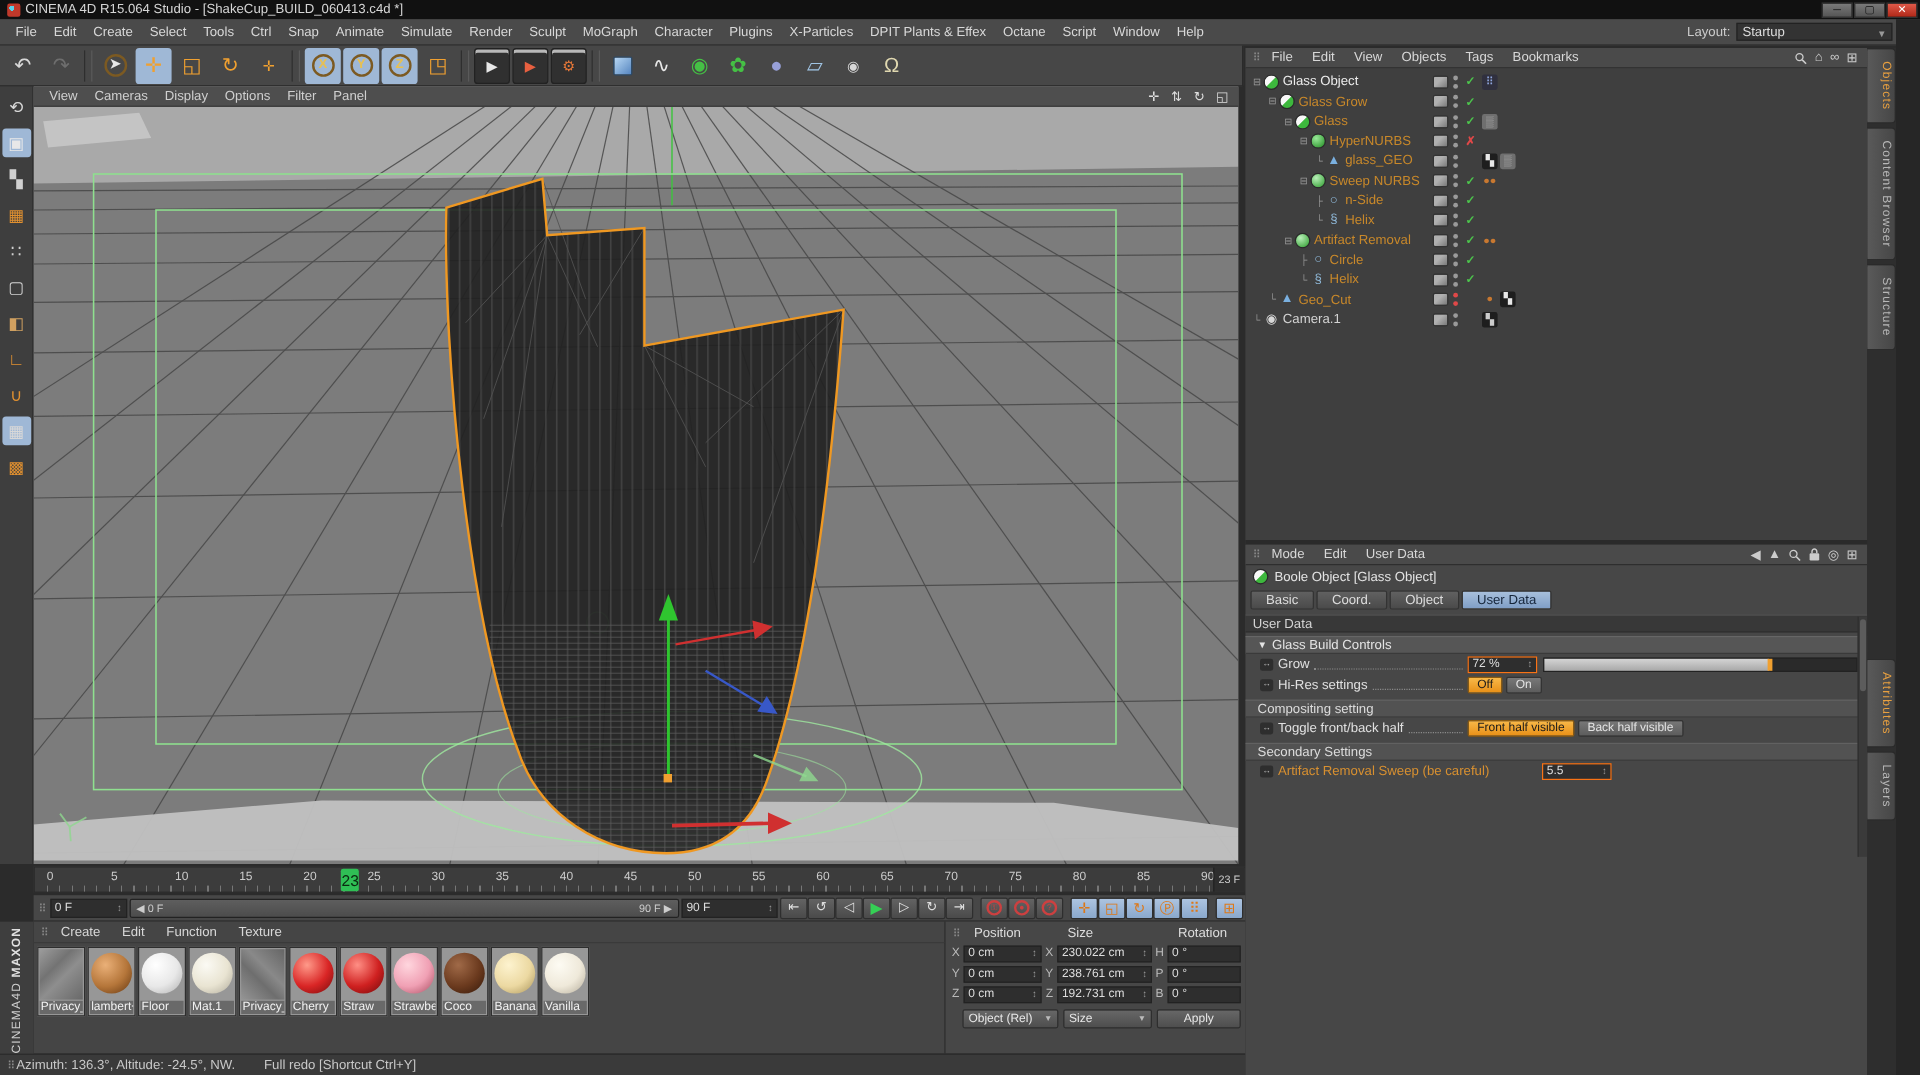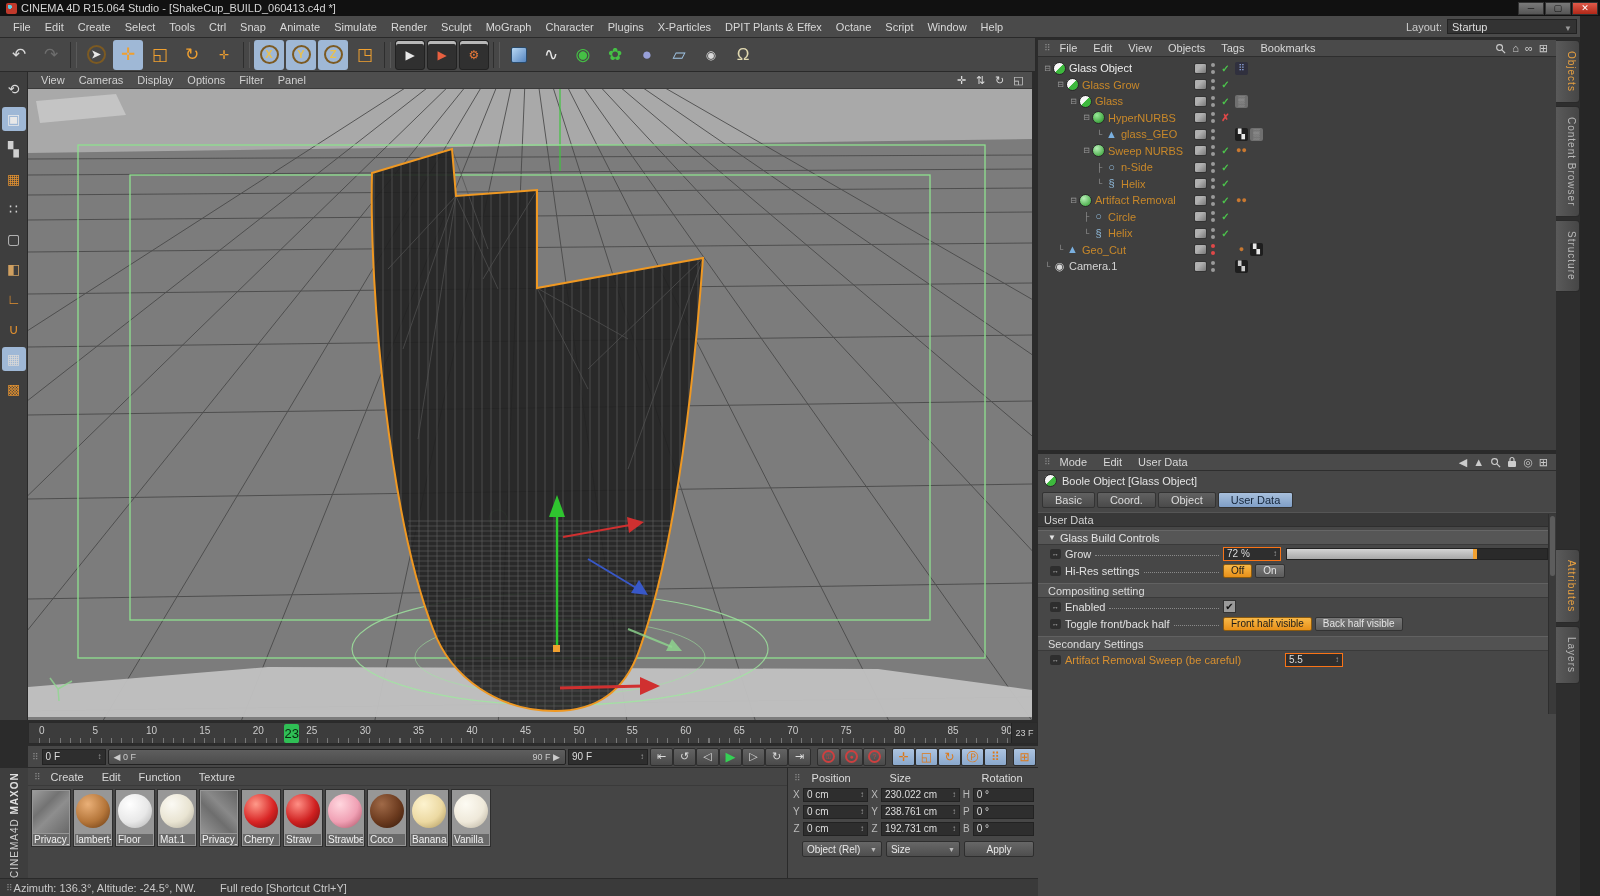--- a/index.html
+++ b/index.html
@@ -126,21 +126,21 @@
 #ammgr{background:#474747;height:442px;position:relative}
 #am-object-row{display:flex;align-items:center;height:19px;padding-left:6px;gap:5px;color:#e4e4e4}
 #am-tabs{display:flex;padding:2px 4px;gap:2px}
 .atab{padding:1px 12px;background:linear-gradient(#616161,#4a4a4a);border:1px solid #333;border-radius:2px;color:#ddd}
 .atab.active{background:linear-gradient(#a8c0dc,#7f9ec6);color:#15253a}
 .udbar{height:15px;background:#383838;border-top:1px solid #555;border-bottom:1px solid #2e2e2e;display:flex;align-items:center;padding-left:6px;color:#d4d4d4;margin-top:2px}
 .grpbar{height:15px;background:#565656;border-top:1px solid #666;border-bottom:1px solid #3a3a3a;display:flex;align-items:center;padding-left:10px;color:#e4e4e4;margin-top:3px;gap:4px}
 .subbar{height:15px;background:#525252;border-top:1px solid #616161;border-bottom:1px solid #3a3a3a;display:flex;align-items:center;padding-left:10px;color:#dcdcdc;margin-top:4px}
 .amrow{display:flex;align-items:center;height:17px;padding:0 8px 0 12px}
 .akey{width:11px;height:10px;background:#2e2e2e;border-radius:2px;color:#bbb;font-size:7px;display:flex;align-items:center;justify-content:center;flex:none;margin-right:4px}
-.alab{width:158px;display:flex;align-items:flex-start;overflow:hidden;flex:none}
+.alab{width:158px;display:flex;align-items:center;overflow:hidden;flex:none}
 .alabel{white-space:nowrap;color:#e0e0e0}
 .lead{flex:1;border-bottom:1px dotted #8a8a8a;height:8px;margin:0 4px;min-width:6px}
 .valbox{width:58px;height:14px;background:#2e2e2e;border:1px solid #f97316;color:#ddd;font-size:10px;display:flex;align-items:center;justify-content:space-between;padding:0 3px;flex:none}
 .slider{flex:1;height:12px;background:#2a2a2a;border:1px solid #222;position:relative;margin-left:5px}
 .sfill{height:100%;background:linear-gradient(#d4d4d4,#a8a8a8)}
 .shandle{position:absolute;top:0;width:4px;height:100%;background:#f0a030}
 .btn-orange{background:linear-gradient(#f8b848,#e89018);color:#1a1a1a;padding:0 7px;height:14px;display:flex;align-items:center;border-radius:2px;border:1px solid #8a5a10;font-size:10px}
 .btn-grey{background:linear-gradient(#787878,#5c5c5c);color:#e4e4e4;padding:0 7px;height:14px;display:flex;align-items:center;border-radius:2px;border:1px solid #333;font-size:10px;margin-left:3px}
 .checkbox{width:13px;height:13px;background:#9a9a9a;border:1px solid #333;color:#111;font-size:10px;display:flex;align-items:center;justify-content:center}
 #am-scroll{position:absolute;right:0;top:60px;width:8px;height:200px;background:#3a3a3a;border-left:1px solid #2e2e2e}
@@ -959,28 +959,20 @@
           <span class="alabel">Hi-Res settings</span>
           <span class="lead"></span>
         </div>
       <span class="btn-orange">Off</span>
       <span class="btn-grey">On</span>
     </div>
     <div class="subbar">Compositing setting</div>
     <div class="amrow">
       <span class="akey">↔</span>
       <div class="alab">
-          <span class="alabel">Enabled</span>
-          <span class="lead"></span>
-        </div>
-      <span class="checkbox">✔</span>
-    </div>
-    <div class="amrow">
-      <span class="akey">↔</span>
-      <div class="alab">
           <span class="alabel">Toggle front/back half</span>
           <span class="lead"></span>
         </div>
       <span class="btn-orange">Front half visible</span>
       <span class="btn-grey">Back half visible</span>
     </div>
     <div class="subbar">Secondary Settings</div>
     <div class="amrow">
       <span class="akey">↔</span>
       <div class="alab" style="width:220px">

